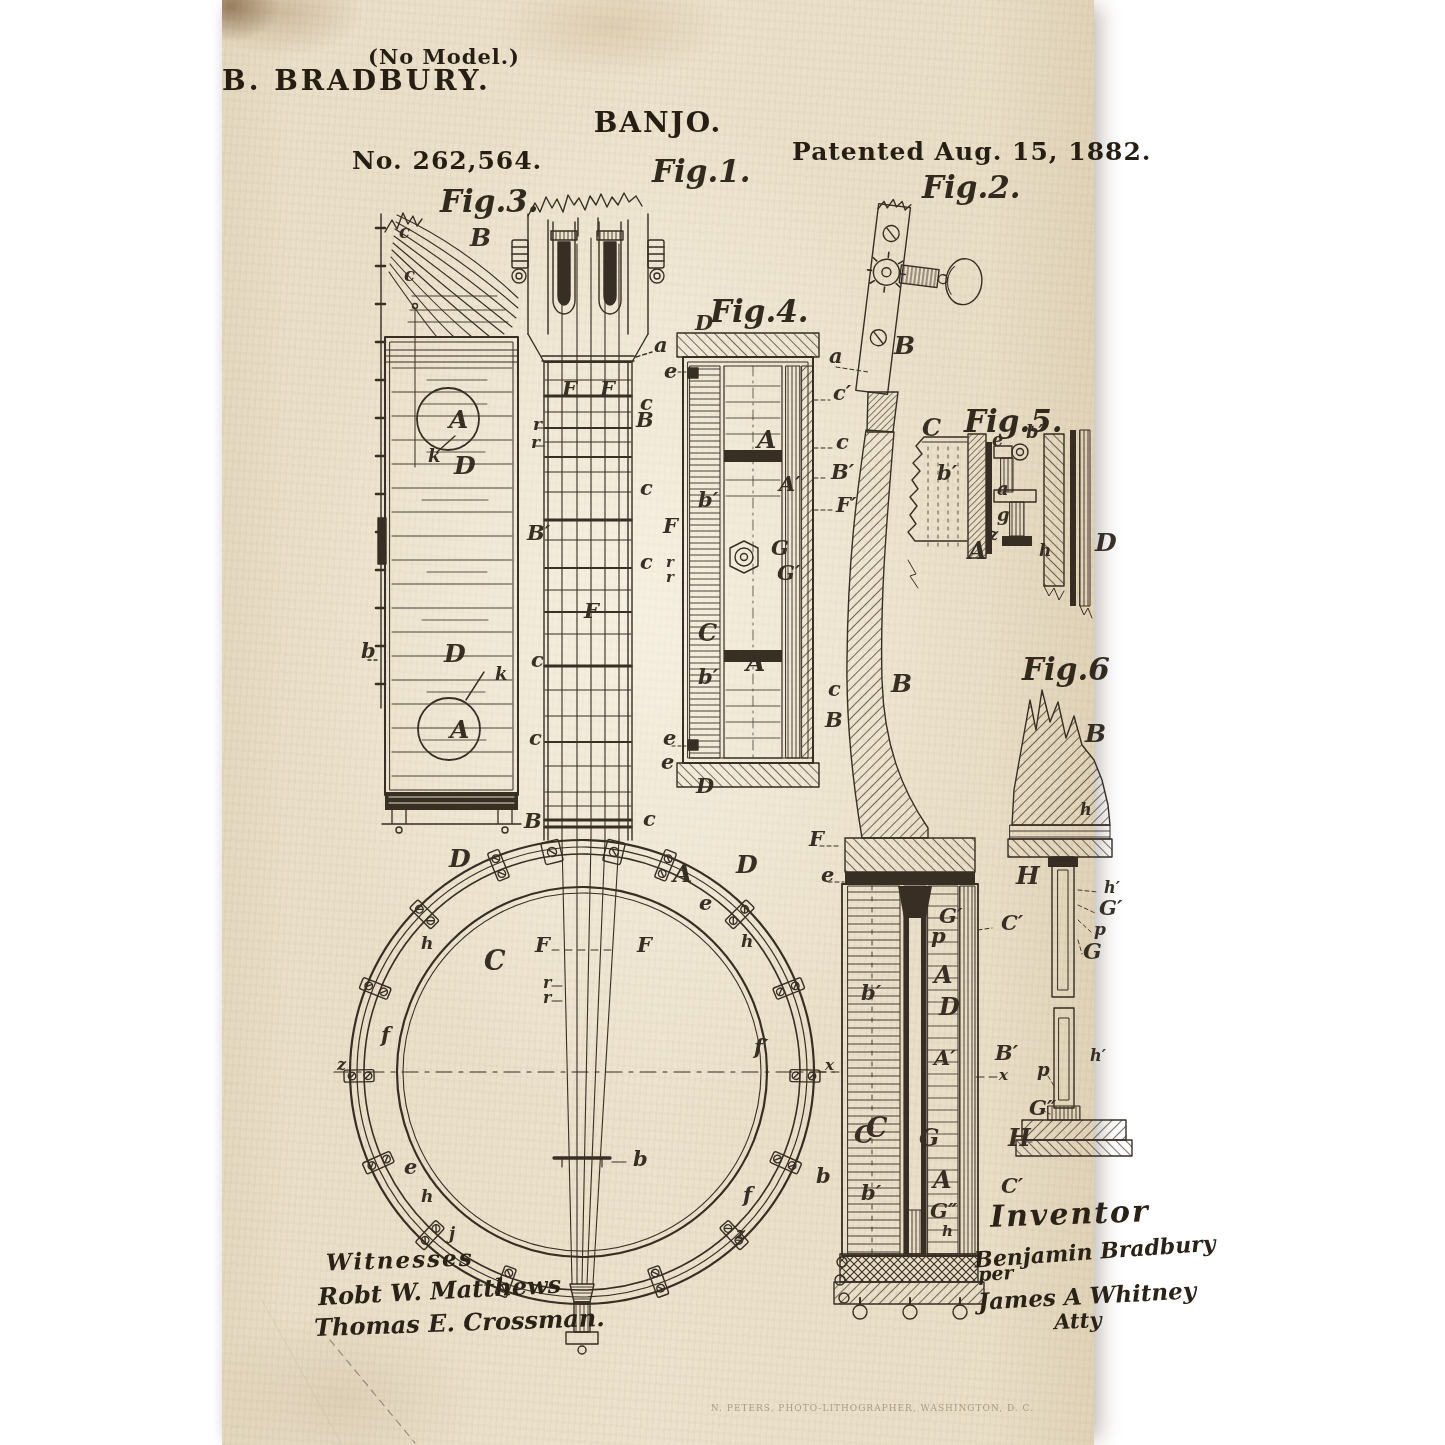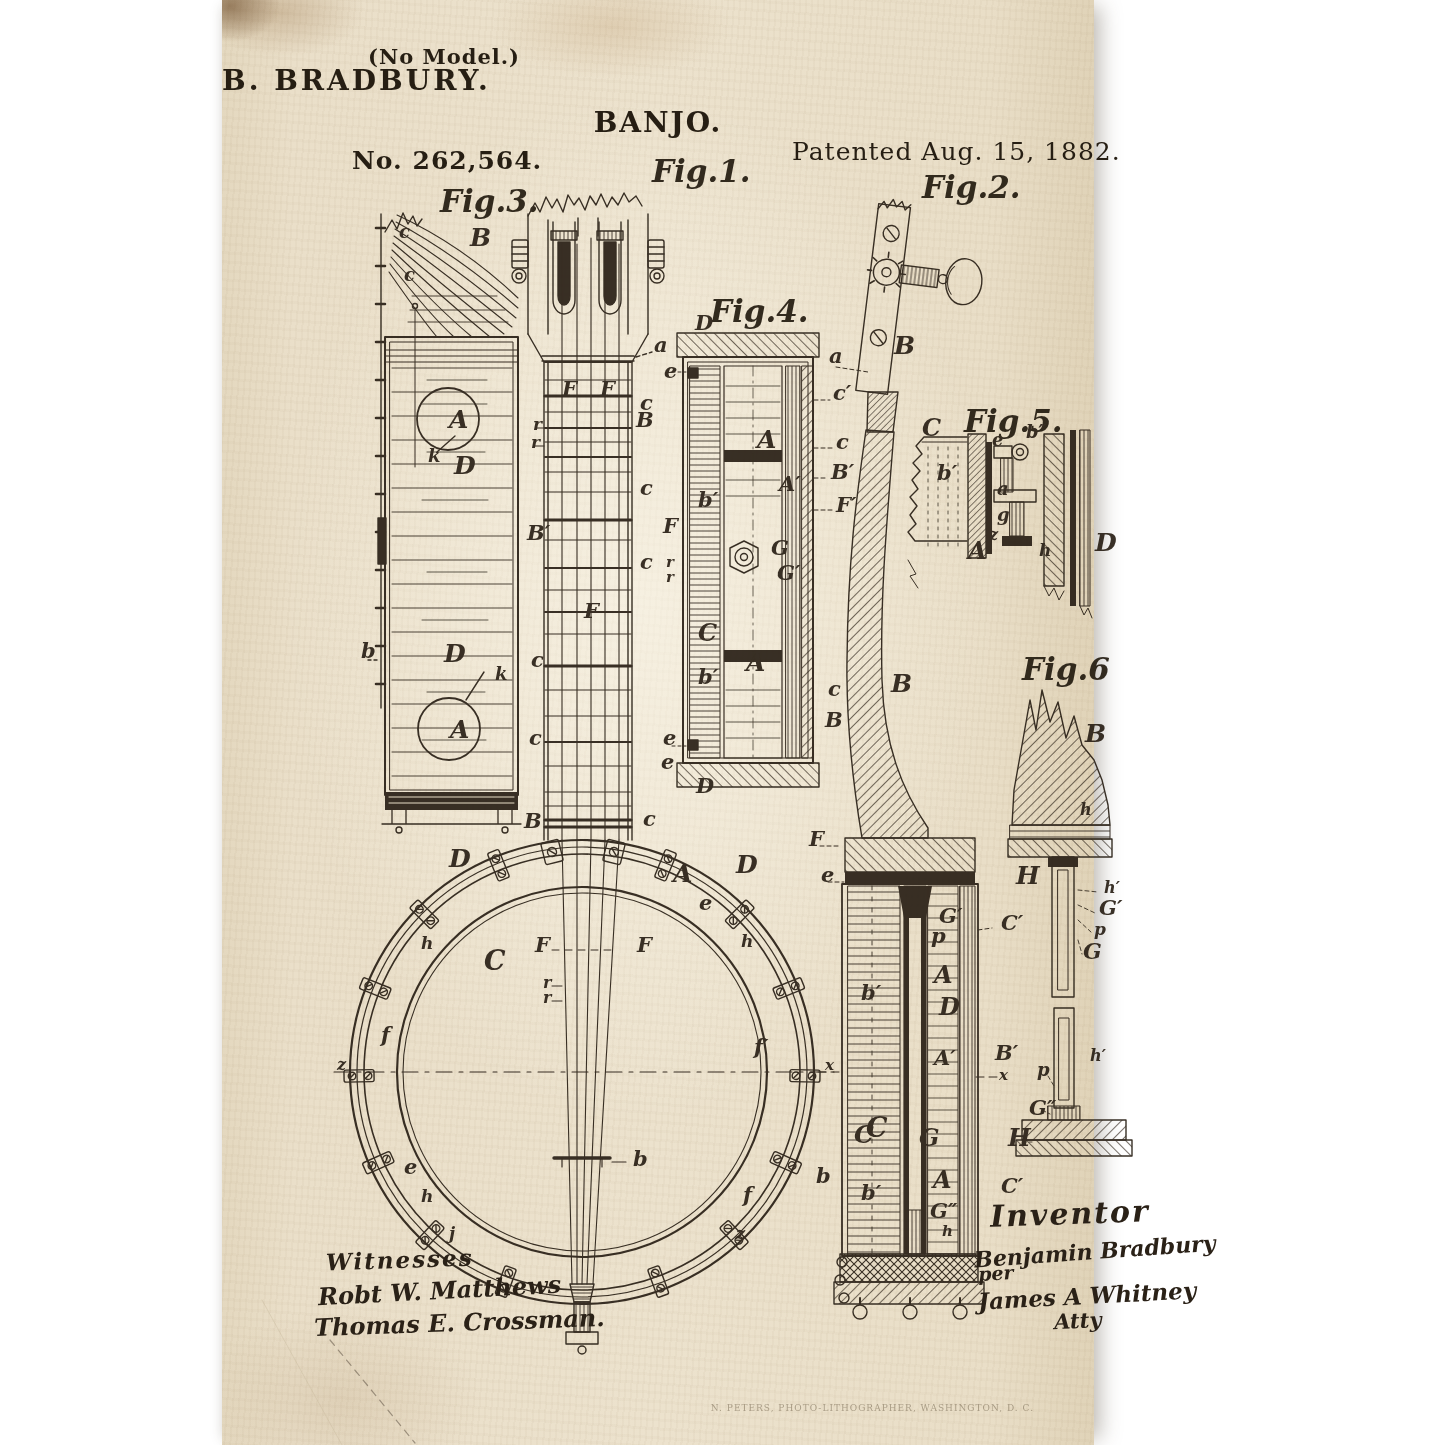--- a/index.html
+++ b/index.html
@@ -18,21 +18,21 @@
            repeating-linear-gradient(94deg, rgba(120,90,50,.035) 0 2px, rgba(0,0,0,0) 2px 6px),
            repeating-linear-gradient(4deg, rgba(120,90,50,.028) 0 3px, rgba(0,0,0,0) 3px 9px),
            linear-gradient(90deg, #e4d8bf 0%, #eadfc9 8%, #ece2cd 50%, #e9dec7 88%, #e0d3b8 100%);
          box-shadow: 12px 0 20px -6px rgba(70,58,40,.35), -5px 0 12px -6px rgba(70,58,40,.22);}
   .paper svg{position:absolute;left:0;top:0;}
   .txt{position:absolute;color:#261e13;white-space:nowrap;}
   .no-model{left:146px;top:44px;font-size:21px;font-weight:bold;letter-spacing:1px;}
   .name{left:0;right:0;top:64px;text-align:left;font-size:28px;font-weight:bold;letter-spacing:3px;}
   .title{left:0;right:0;top:106px;text-align:center;font-size:28px;font-weight:bold;letter-spacing:2px;}
   .number{left:130px;top:138px;font-size:25px;font-weight:bold;letter-spacing:1px;margin-top:8px;}
-  .date{left:570px;top:137px;font-size:25px;font-weight:normal;letter-spacing:1px;}
+  .date{left:570px;top:137px;font-size:25px;font-weight:bold;letter-spacing:1px;}
   .script{font-style:italic;font-weight:bold;color:#2a2117;}
   .w-head{left:104px;top:1246px;font-size:23px;letter-spacing:2px;transform:rotate(-2deg);}
   .w-sig1{left:96px;top:1276px;font-size:24px;transform:rotate(-3deg);}
   .w-sig2{left:92px;top:1308px;font-size:24px;transform:rotate(-2deg);}
   .i-head{left:768px;top:1196px;font-size:30px;letter-spacing:2px;transform:rotate(-2deg);}
   .i-sig{left:752px;top:1238px;font-size:22px;transform:rotate(-4deg);}
   .i-per{left:756px;top:1262px;font-size:19px;transform:rotate(-3deg);}
   .i-atty{left:756px;top:1282px;font-size:23px;transform:rotate(-3deg);}
   .i-atty2{left:832px;top:1308px;font-size:21px;transform:rotate(-3deg);}
   .printer{left:0;right:60px;top:1362px;text-align:right;font-size:9px;color:#6a5c45;opacity:.5;letter-spacing:1px;font-style:normal;margin-top:41px;}

